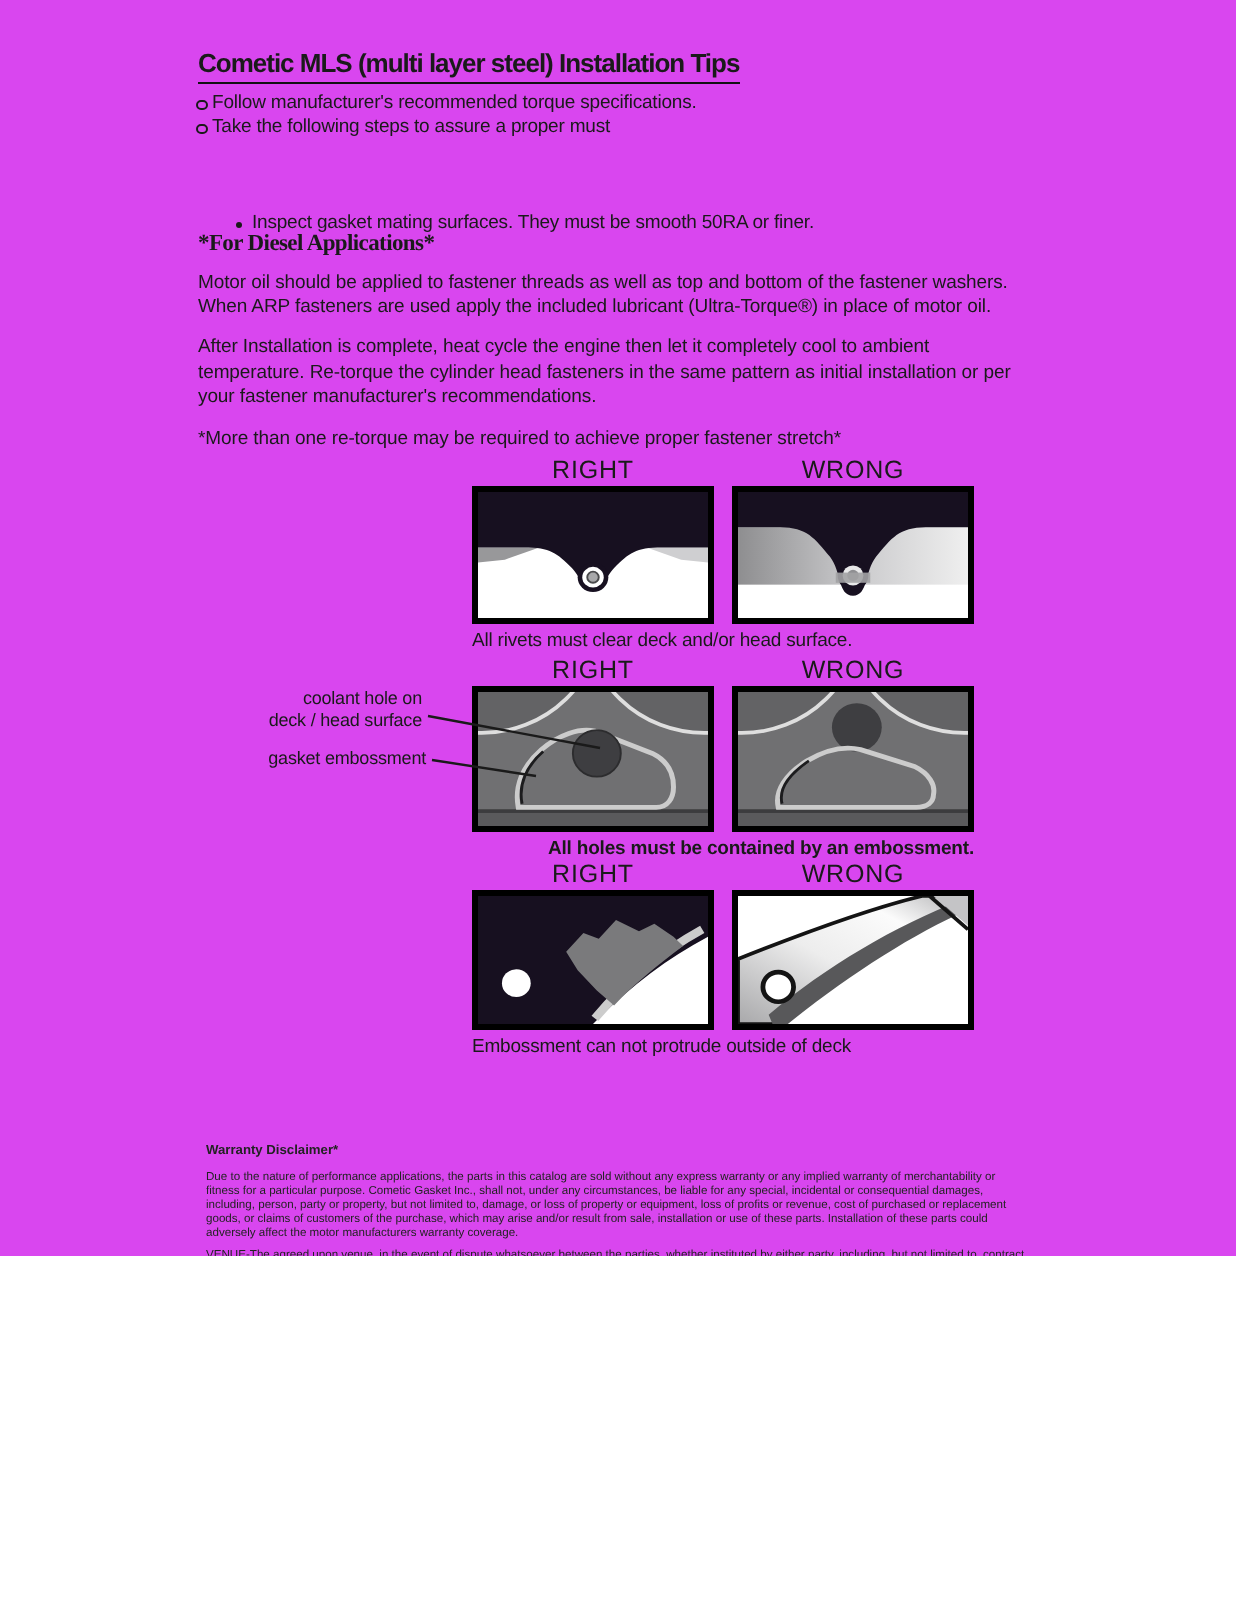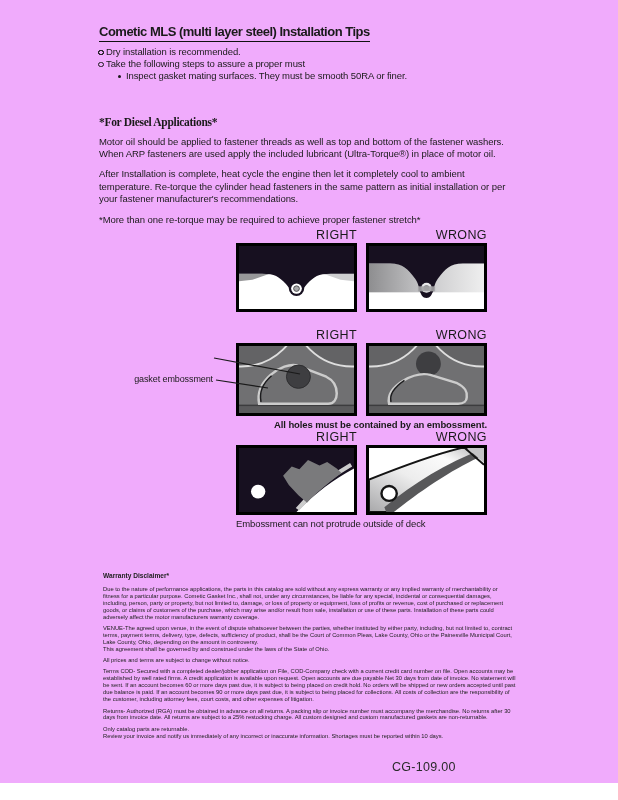--- a/index.html
+++ b/index.html
@@ -1,38 +1,38 @@
 <!DOCTYPE html>
 <html style="--ink: #1a1a1a; --diagram-dark: #171020; --gasket-gray: #707072; --hole-gray: #3e3e41; --deck-gray: #a2a2a4; --bead-light: #cccccc;"><head>
 <meta charset="utf-8">
 <style>
   html,body{margin:0;padding:0;background:#fff;}
   .page{
-    position:relative;width:618px;height:783px;background:#f0abfc;overflow:hidden;
+    position:relative;width:618px;height:628px;background:#d946ef;overflow:hidden;
     font-family:"Liberation Sans",sans-serif;color:var(--ink,#1a1a1a);
   }
   
   .title{
     position:absolute;left:99px;top:24px;font-size:13px;font-weight:bold;
     letter-spacing:-0.5px;border-bottom:1.5px solid #111;padding-bottom:2px;display:inline-block;
   }
   .tips{position:absolute;left:97px;top:46px;width:432px;font-size:9.5px;line-height:12.2px;letter-spacing:-0.1px;}
   .tip{position:relative;padding-left:9px;}
   .tip .ob{position:absolute;left:1px;top:3.6px;width:3.6px;height:3.6px;border:1px solid #1a1a1a;border-radius:50%;}
-  .subtip{position:relative;padding-left:29px;}
+  .subtip{position:relative;padding-left:29px;margin-top:36px;}
   .subtip .fb{position:absolute;left:21px;top:4.2px;width:3.4px;height:3.4px;background:#1a1a1a;border-radius:50%;}
   
   .diesel{position:absolute;left:99px;top:116px;width:417px;font-size:9.5px;line-height:12.6px;letter-spacing:-0.05px;}
   .diesel h2{font-size:11.5px;font-weight:bold;letter-spacing:-0.3px;margin:0 0 7px 0;font-family:Liberation Serif, serif;}
   .diesel p{margin:0 0 7.5px 0;}
   
   .drow{position:absolute;left:236px;width:251px;}
   .row1{top:228px;} .row2{top:328px;} .row3{top:430px;}
   .dlabels{display:flex;gap:9px;margin-bottom:1px;}
-  .dlabels span{flex:0 0 121px;text-align:right;font-size:12.5px;letter-spacing:0.4px;}
+  .dlabels span{flex:0 0 121px;text-align:center;font-size:12.5px;letter-spacing:0.4px;}
   .dboxes{display:flex;gap:9px;}
   .dbox{width:121px;border:3px solid #000;background:#fff;box-sizing:border-box;}
   .row1 .dbox{height:69px;} .row2 .dbox{height:73px;} .row3 .dbox{height:70px;}
   .dbox svg{display:block;width:100%;height:100%;}
   .dcaption{font-size:9.5px;margin-top:3px;letter-spacing:-0.1px;line-height:11px;}
   .row2 .dcaption{text-align:right;font-weight:bold;}
   
   .sidelabel{position:absolute;text-align:right;font-size:9px;line-height:10.5px;letter-spacing:-0.1px;}
   .lbl-coolant{left:60px;top:344px;width:151px;}
   .lbl-emboss{left:60px;top:374px;width:153px;}
@@ -48,24 +48,21 @@
 </head>
 <body>
 
 <div class="page">
 
   <div class="title">Cometic MLS (multi layer steel) Installation Tips</div>
 
   <div class="tips">
     <div class="tip">
       <span class="ob"></span>
-    </div>
-    <div class="tip">
-      <span class="ob"></span>
-      <span>Dry installation is recommended.</span>
+      <span>Follow manufacturer's recommended torque specifications.</span>
     </div>
     <div class="tip">
       <span class="ob"></span>
       <span>Take the following steps to assure a proper must</span>
     </div>
     <div class="subtip">
       <span class="fb"></span>
       <span>Inspect gasket mating surfaces.  They must be smooth 50RA or finer.</span>
     </div>
   </div>
@@ -104,20 +101,21 @@
           </defs>
           <rect y="19" width="120" height="31" fill="url(#gw1)"></rect>
           <path d="M0,0 H120 V19 H98 C84,19 80,25 72,35 C66,43 68,56 60,56 C52,56 54,43 48,35 C40,25 36,19 22,19 H0 Z" fill="var(--diagram-dark,#171020)"></path>
           <circle cx="60" cy="45" r="8" fill="var(--diagram-dark,#171020)"></circle>
           <circle cx="60" cy="45" r="5.4" fill="#e8e8e9"></circle>
           <circle cx="60" cy="45" r="3" fill="#8f8f92"></circle>
           <rect x="51" y="43.5" width="18" height="5.5" fill="var(--deck-gray,#a2a2a4)" opacity="0.9"></rect>
         </svg>
       </div>
     </div>
+    <div class="dcaption">All rivets must clear deck and/or head surface.</div>
   </div>
 
   <div class="drow row2">
     <div class="dlabels">
       <span>RIGHT</span>
       <span>WRONG</span>
     </div>
     <div class="dboxes">
       <div class="dbox">
         <svg viewBox="0 0 120 72" preserveAspectRatio="none">
@@ -140,20 +138,24 @@
           <rect y="63" width="120" height="2" fill="#3c3c3e"></rect>
           <rect y="65" width="120" height="7" fill="#5a5a5c"></rect>
           <path d="M21,62 C19,53 25,44 36,37 C46,31 56,29 64,31 L92,40 C100,44 103,50 102,55 C102,59 99,62 93,62 Z" fill="none" stroke="var(--bead-light,#cccccc)" stroke-width="2.6"></path>
           <path d="M23,60 C21,52 27,44 37,37" fill="none" stroke="#1c1c1e" stroke-width="1.5"></path>
         </svg>
       </div>
     </div>
     <div class="dcaption">All holes must be contained by an embossment.</div>
   </div>
 
+  <div class="sidelabel lbl-coolant">
+    <div>coolant hole on</div>
+    <div>deck / head surface</div>
+  </div>
   <div class="sidelabel lbl-emboss">gasket embossment</div>
 
   <svg class="leader-overlay">
     <line x1="214" y1="358" x2="300" y2="374" stroke="#1a1a1a" stroke-width="1.2"></line>
     <line x1="216" y1="380" x2="268" y2="388" stroke="#1a1a1a" stroke-width="1.2"></line>
   </svg>
 
   <div class="drow row3">
     <div class="dlabels">
       <span>RIGHT</span>

